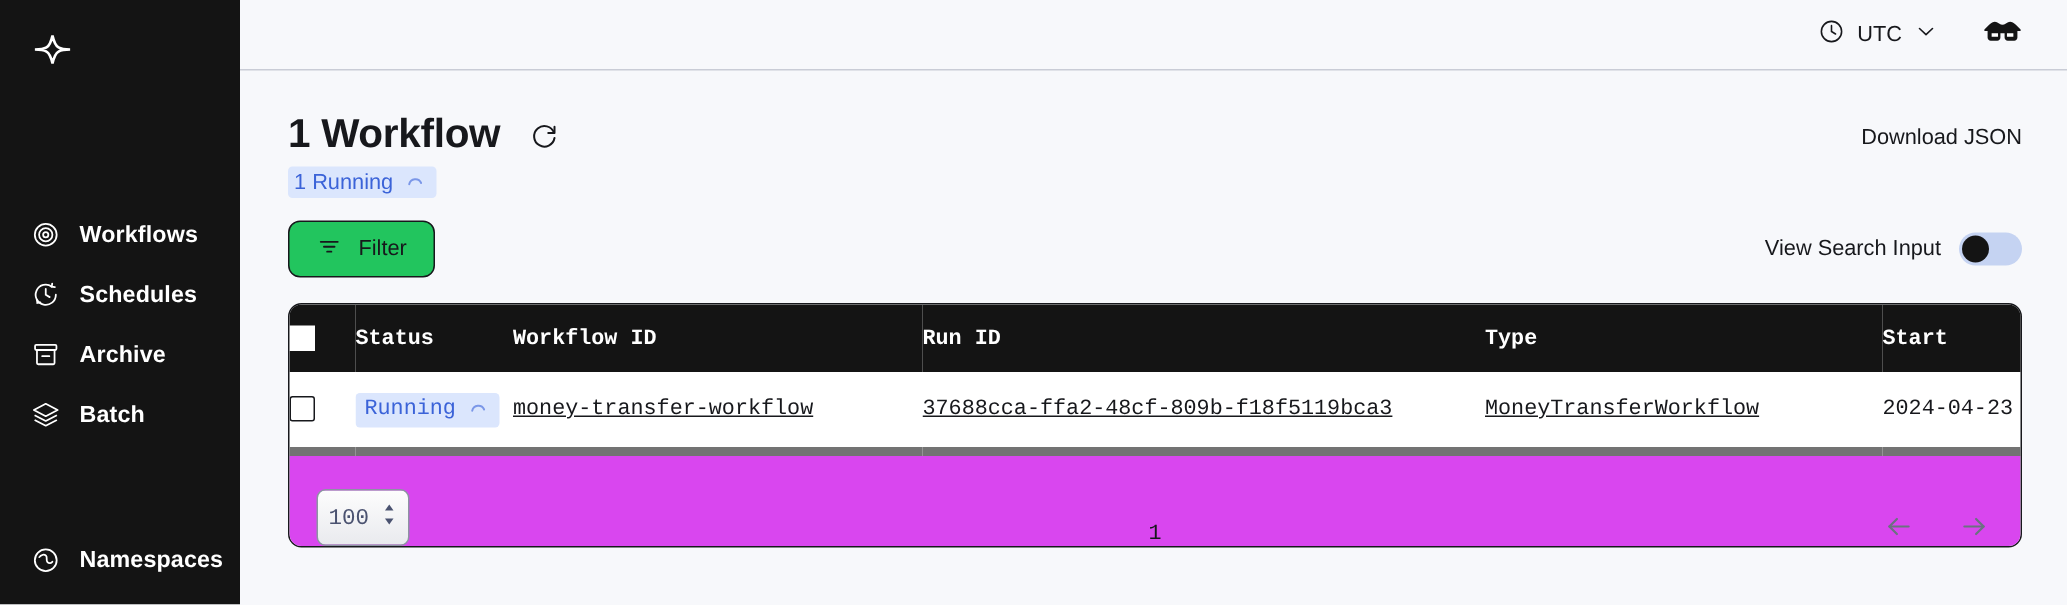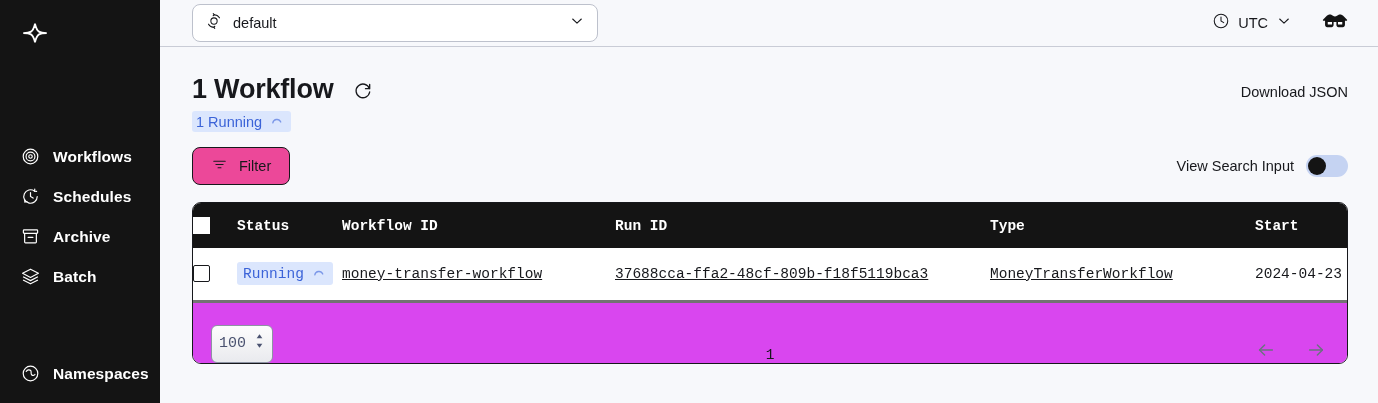--- a/index.html
+++ b/index.html
@@ -110,21 +110,21 @@
   .badge-running .spin { width: 12px; height: 12px; display: inline-flex; }
 
   .toolbar {
     margin-top: 15px;
     display: flex; align-items: center;
   }
   .filter-btn {
     height: 38px;
     border: 1px solid #17181c;
     border-radius: 8px;
-    background: #ec4899;
+    background: #22c55e;
     display: inline-flex; align-items: center; gap: 11px;
     padding: 0 18px;
     font-size: 14.5px; color: #17181c;
     cursor: pointer;
   }
   .toggle-wrap {
     margin-left: auto;
     display: flex; align-items: center; gap: 12px;
   }
   .toggle-label { font-size: 14.5px; color: #17181c; text-align: center; }
@@ -186,21 +186,21 @@
     cursor: pointer;
     vertical-align: middle;
   }
   th.th-pad, td.td-pad { padding-left: 20px; }
 
   table.wf tbody td {
     height: 53px;
     padding: 0;
     font-size: 14.5px;
     color: #17181c;
-    border-bottom: 3px solid #737373;
+    border-bottom: 6px solid #737373;
     vertical-align: middle;
     white-space: nowrap;
     overflow: hidden;
   }
   .cell-badge {
     background: #dbe6fd;
     color: #3b63d8;
     border-radius: 3px;
     height: 23px;
     display: inline-flex; align-items: center; gap: 9px;
@@ -316,37 +316,20 @@
         <span class="nav-label">Namespaces</span>
       </div>
     </div>
 
   </nav>
 
   <div class="main">
 
     <div class="topbar">
 
-      <div class="ns-select">
-        <span>
-          <svg width="18" height="18" viewBox="0 0 24 24" fill="none" stroke="#17181c" stroke-width="1.4" stroke-linecap="round">
-            <circle cx="12" cy="12" r="4.2"></circle>
-            <path d="M12 3.6a8.4 8.4 0 0 1 7.3 4.2"></path>
-            <path d="M12 20.4a8.4 8.4 0 0 1-7.3-4.2"></path>
-            <path d="M11 2.2 12.4 3.7 10.9 5"></path>
-            <path d="M13 21.8 11.6 20.3 13.1 19"></path>
-          </svg>
-        </span>
-        <span class="ns-name">default</span>
-        <span>
-          <svg width="16" height="16" viewBox="0 0 24 24" fill="none" stroke="#17181c" stroke-width="1.6" stroke-linecap="round" stroke-linejoin="round">
-            <path d="M5.5 9 12 15.2 18.5 9"></path>
-          </svg>
-        </span>
-      </div>
 
       <div class="topbar-right">
         <div class="tz-btn">
           <span>
             <svg width="18" height="18" viewBox="0 0 24 24" fill="none" stroke="#17181c" stroke-width="1.4" stroke-linecap="round">
               <circle cx="12" cy="12" r="9"></circle>
               <path d="M12 6.8V12l3.6 2.2"></path>
             </svg>
           </span>
           <span class="tz-label">UTC</span>

